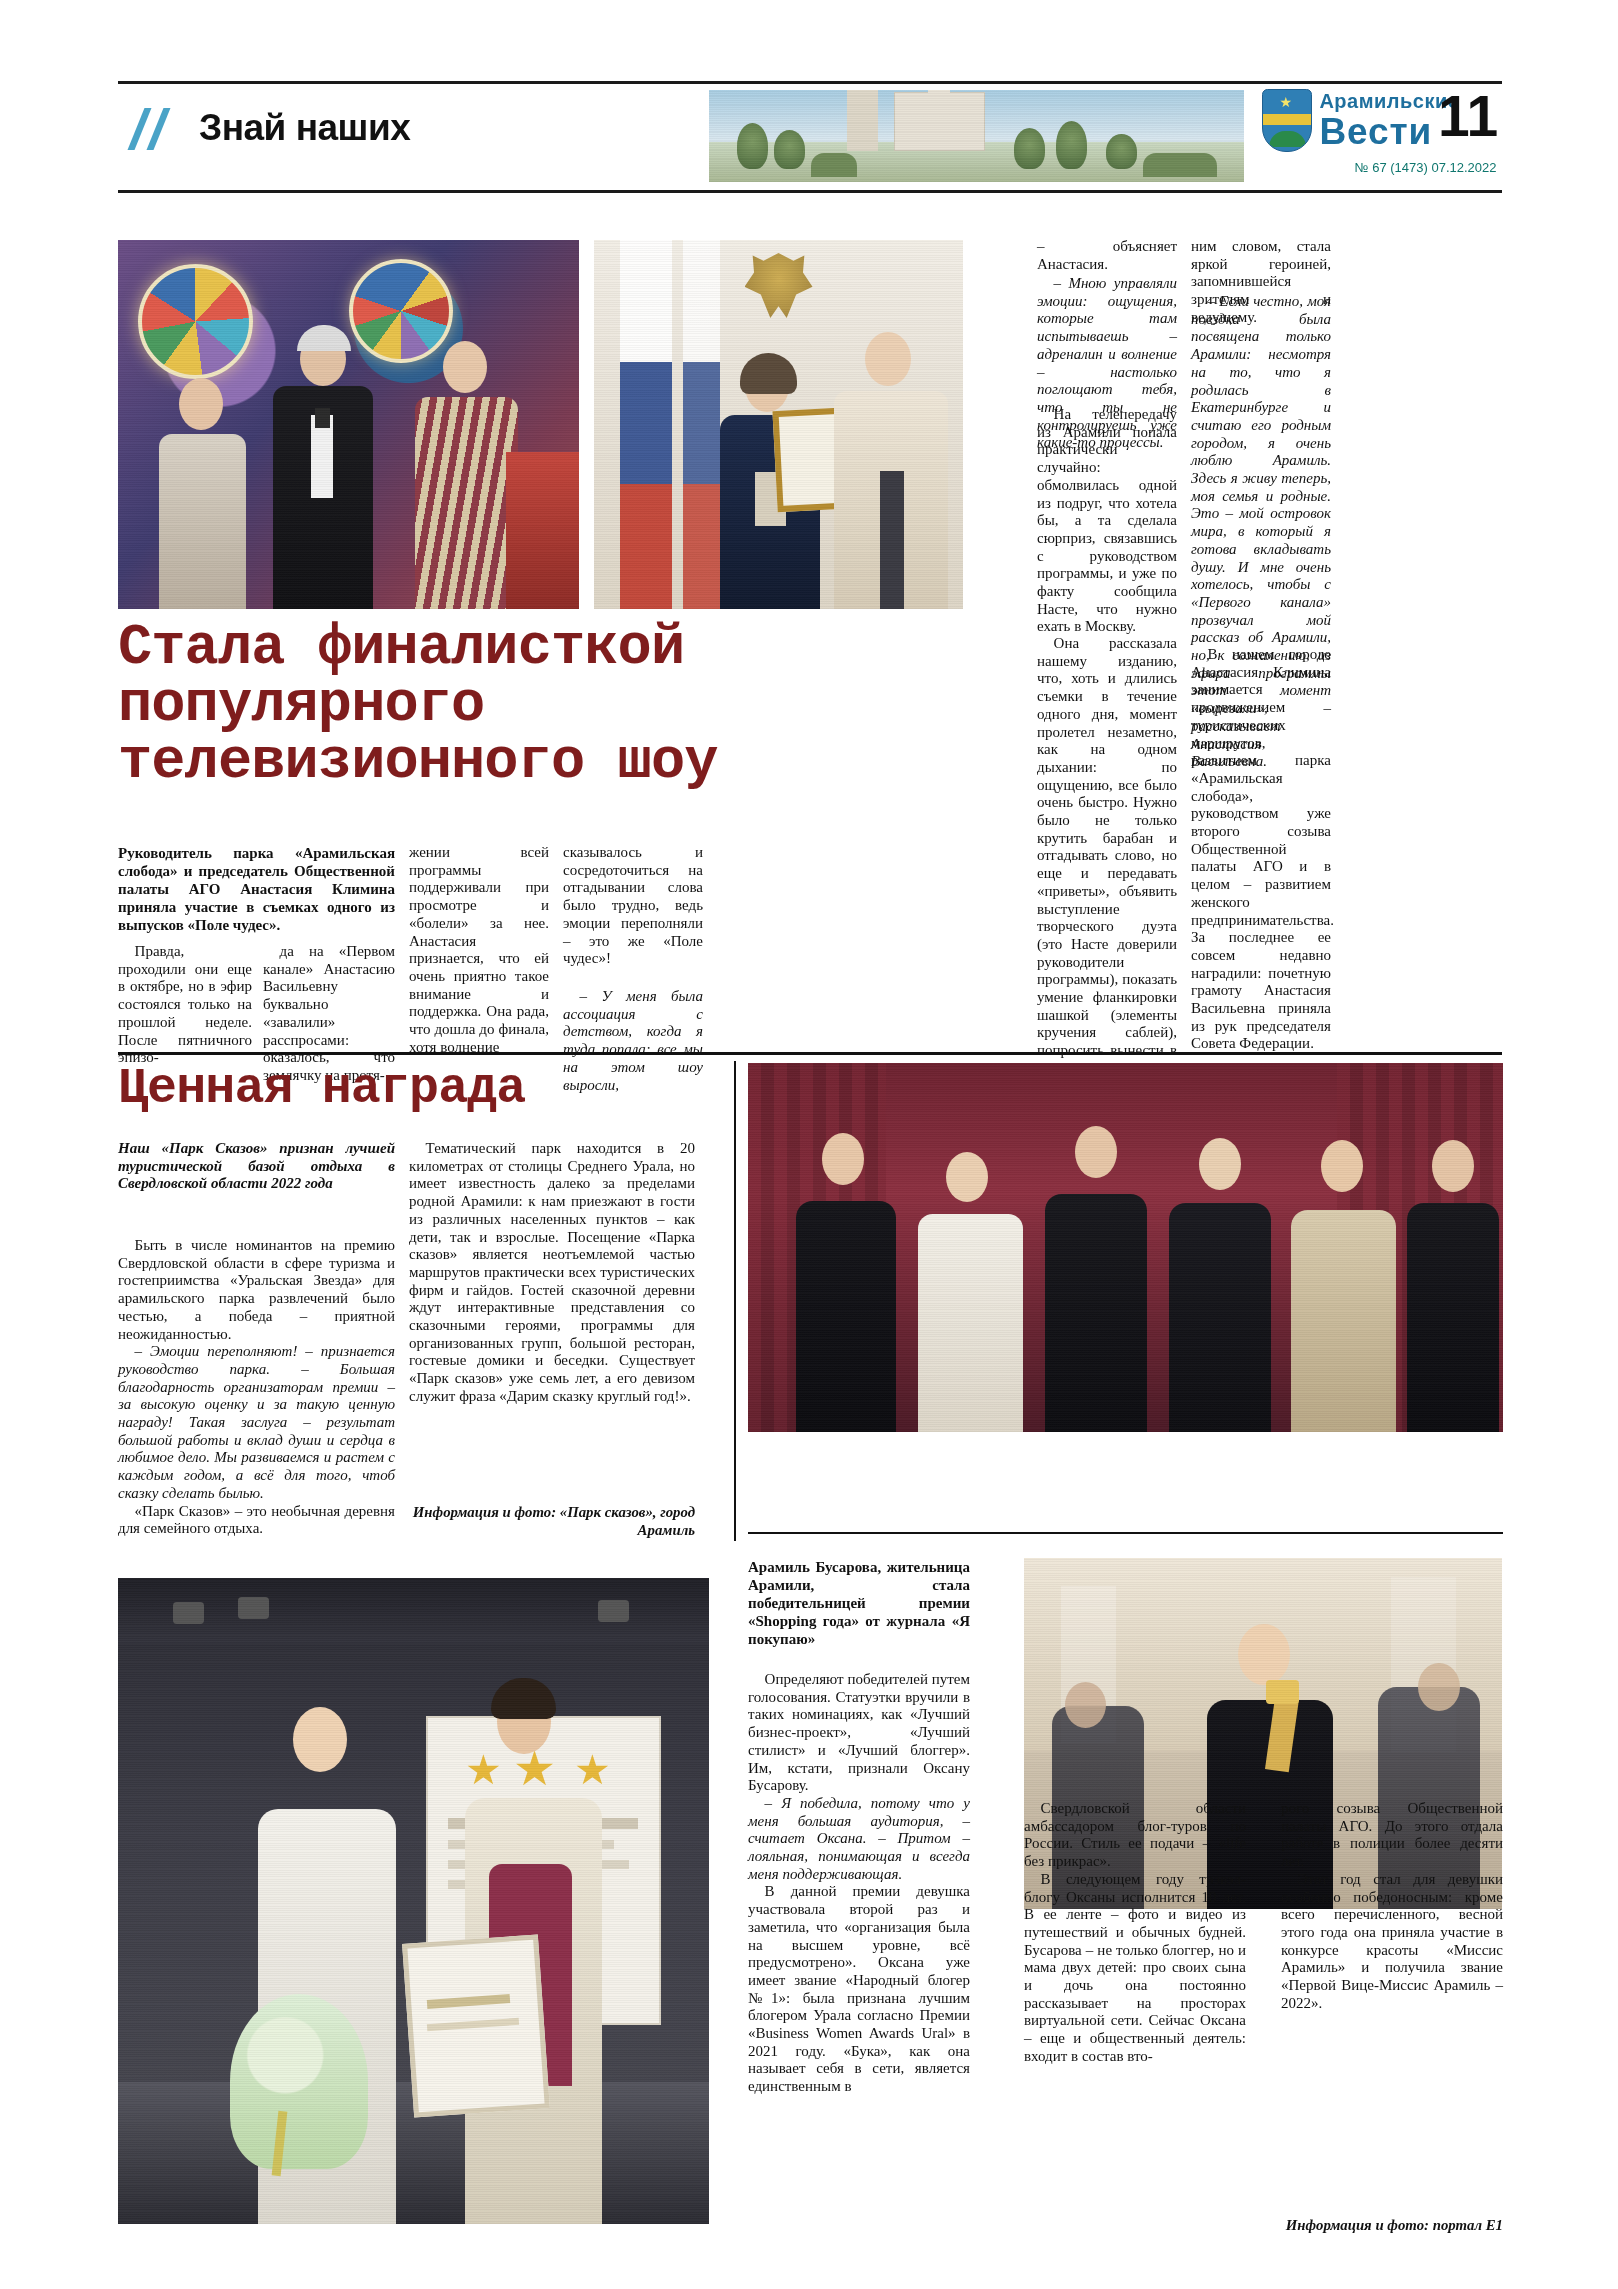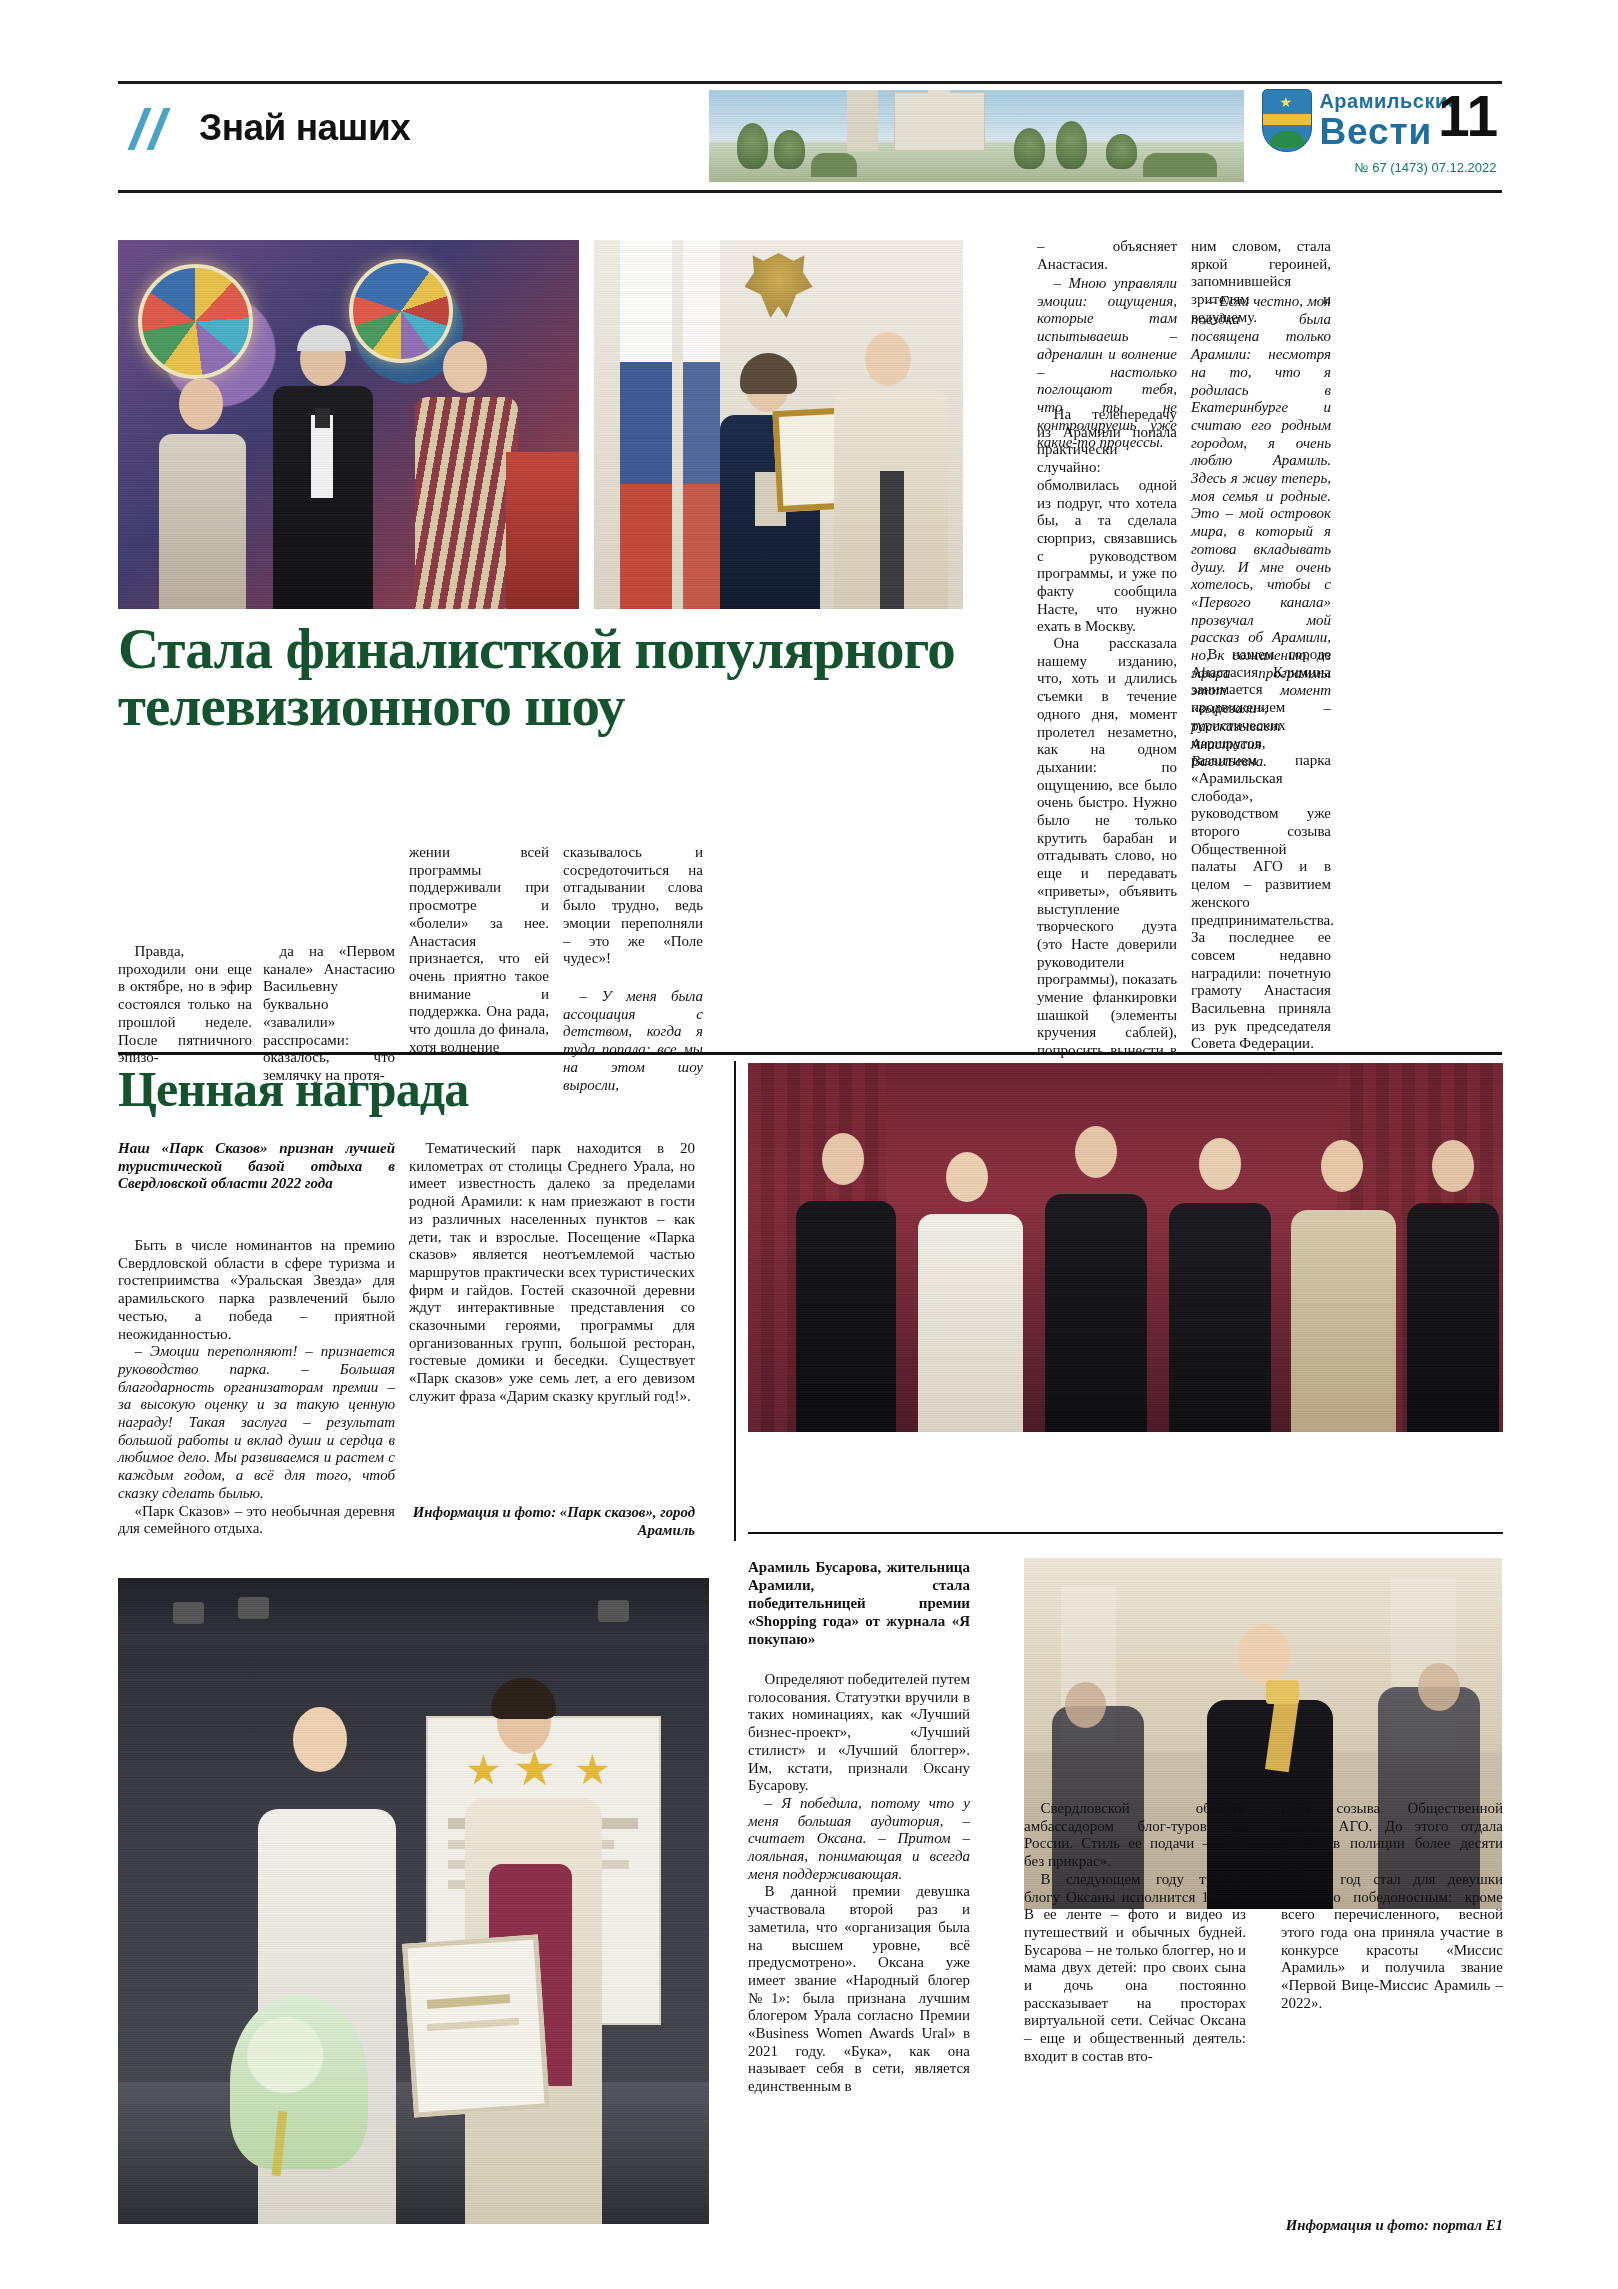--- a/index.html
+++ b/index.html
@@ -217,23 +217,23 @@
   .lead {
     font-weight: bold;
     font-size: 15px;
     line-height: 18px;
   }
   .ital { font-style: italic; }
   .boldital { font-style: italic; font-weight: bold; }
 
   .headline {
     position: absolute;
-    font-family: Liberation Serif, serif;
+    font-family: Liberation Mono, monospace;
     font-weight: bold;
-    color: #14532d;
+    color: #7f1d1d;
     letter-spacing: -0.9px;
   }
 
   
   .photo {
     position: absolute;
     overflow: hidden;
     background: #cfcfcf;
   }
 
@@ -443,20 +443,23 @@
       <div style="position:absolute;left:33px;top:0;width:46px;height:54px;background:#ecd0b4;border-radius:50%;"></div>
       <div style="position:absolute;left:26px;top:-11px;width:63px;height:72px;background:#3a2b22;border-radius:33px 33px 16.6px 16.6px;z-index:-1;"></div>
       <div style="position:absolute;left:1.8px;bottom:0;width:114px;height:218px;background:linear-gradient(#efe7d8,#d6cbb6);border-radius:13px 13px 0 0;"></div>
       <div style="position:absolute;left:48px;bottom:0;width:24px;height:138px;background:#3a3a42;"></div>
     </div>
     <div class="photo-grain"></div>
   </div>
 
   <div class="headline" style="left:118px; top:620px; width:858px; font-size:57px; line-height:57px;">Стала финалисткой популярного телевизионного шоу</div>
 
+  <div class="col lead" style="left:118px; top:844px; width:277px;">
+    <p class="noind">Руководитель парка «Арамильская слобода» и председатель Общественной палаты АГО Анастасия Климина приняла участие в съемках одного из выпусков «Поле чудес».</p>
+  </div>
   <div class="col" style="left:118px; top:943px; width:134px;">
     <p>Правда, проходили они еще в октябре, но в эфир состоялся только на прошлой неделе. После пятничного эпизо-</p>
   </div>
   <div class="col" style="left:409px; top:844px; width:140px;">
     <p class="noind">жении всей программы поддерживали при просмотре и «болели» за нее. Анастасия признается, что ей очень приятно такое внимание и поддержка. Она рада, что дошла до финала, хотя волнение</p>
   </div>
   <div class="col" style="left:263px; top:943px; width:132px;">
     <p>да на «Первом канале» Анастасию Васильевну буквально «завалили» расспросами: оказалось, что землячку на протя-</p>
   </div>
 

